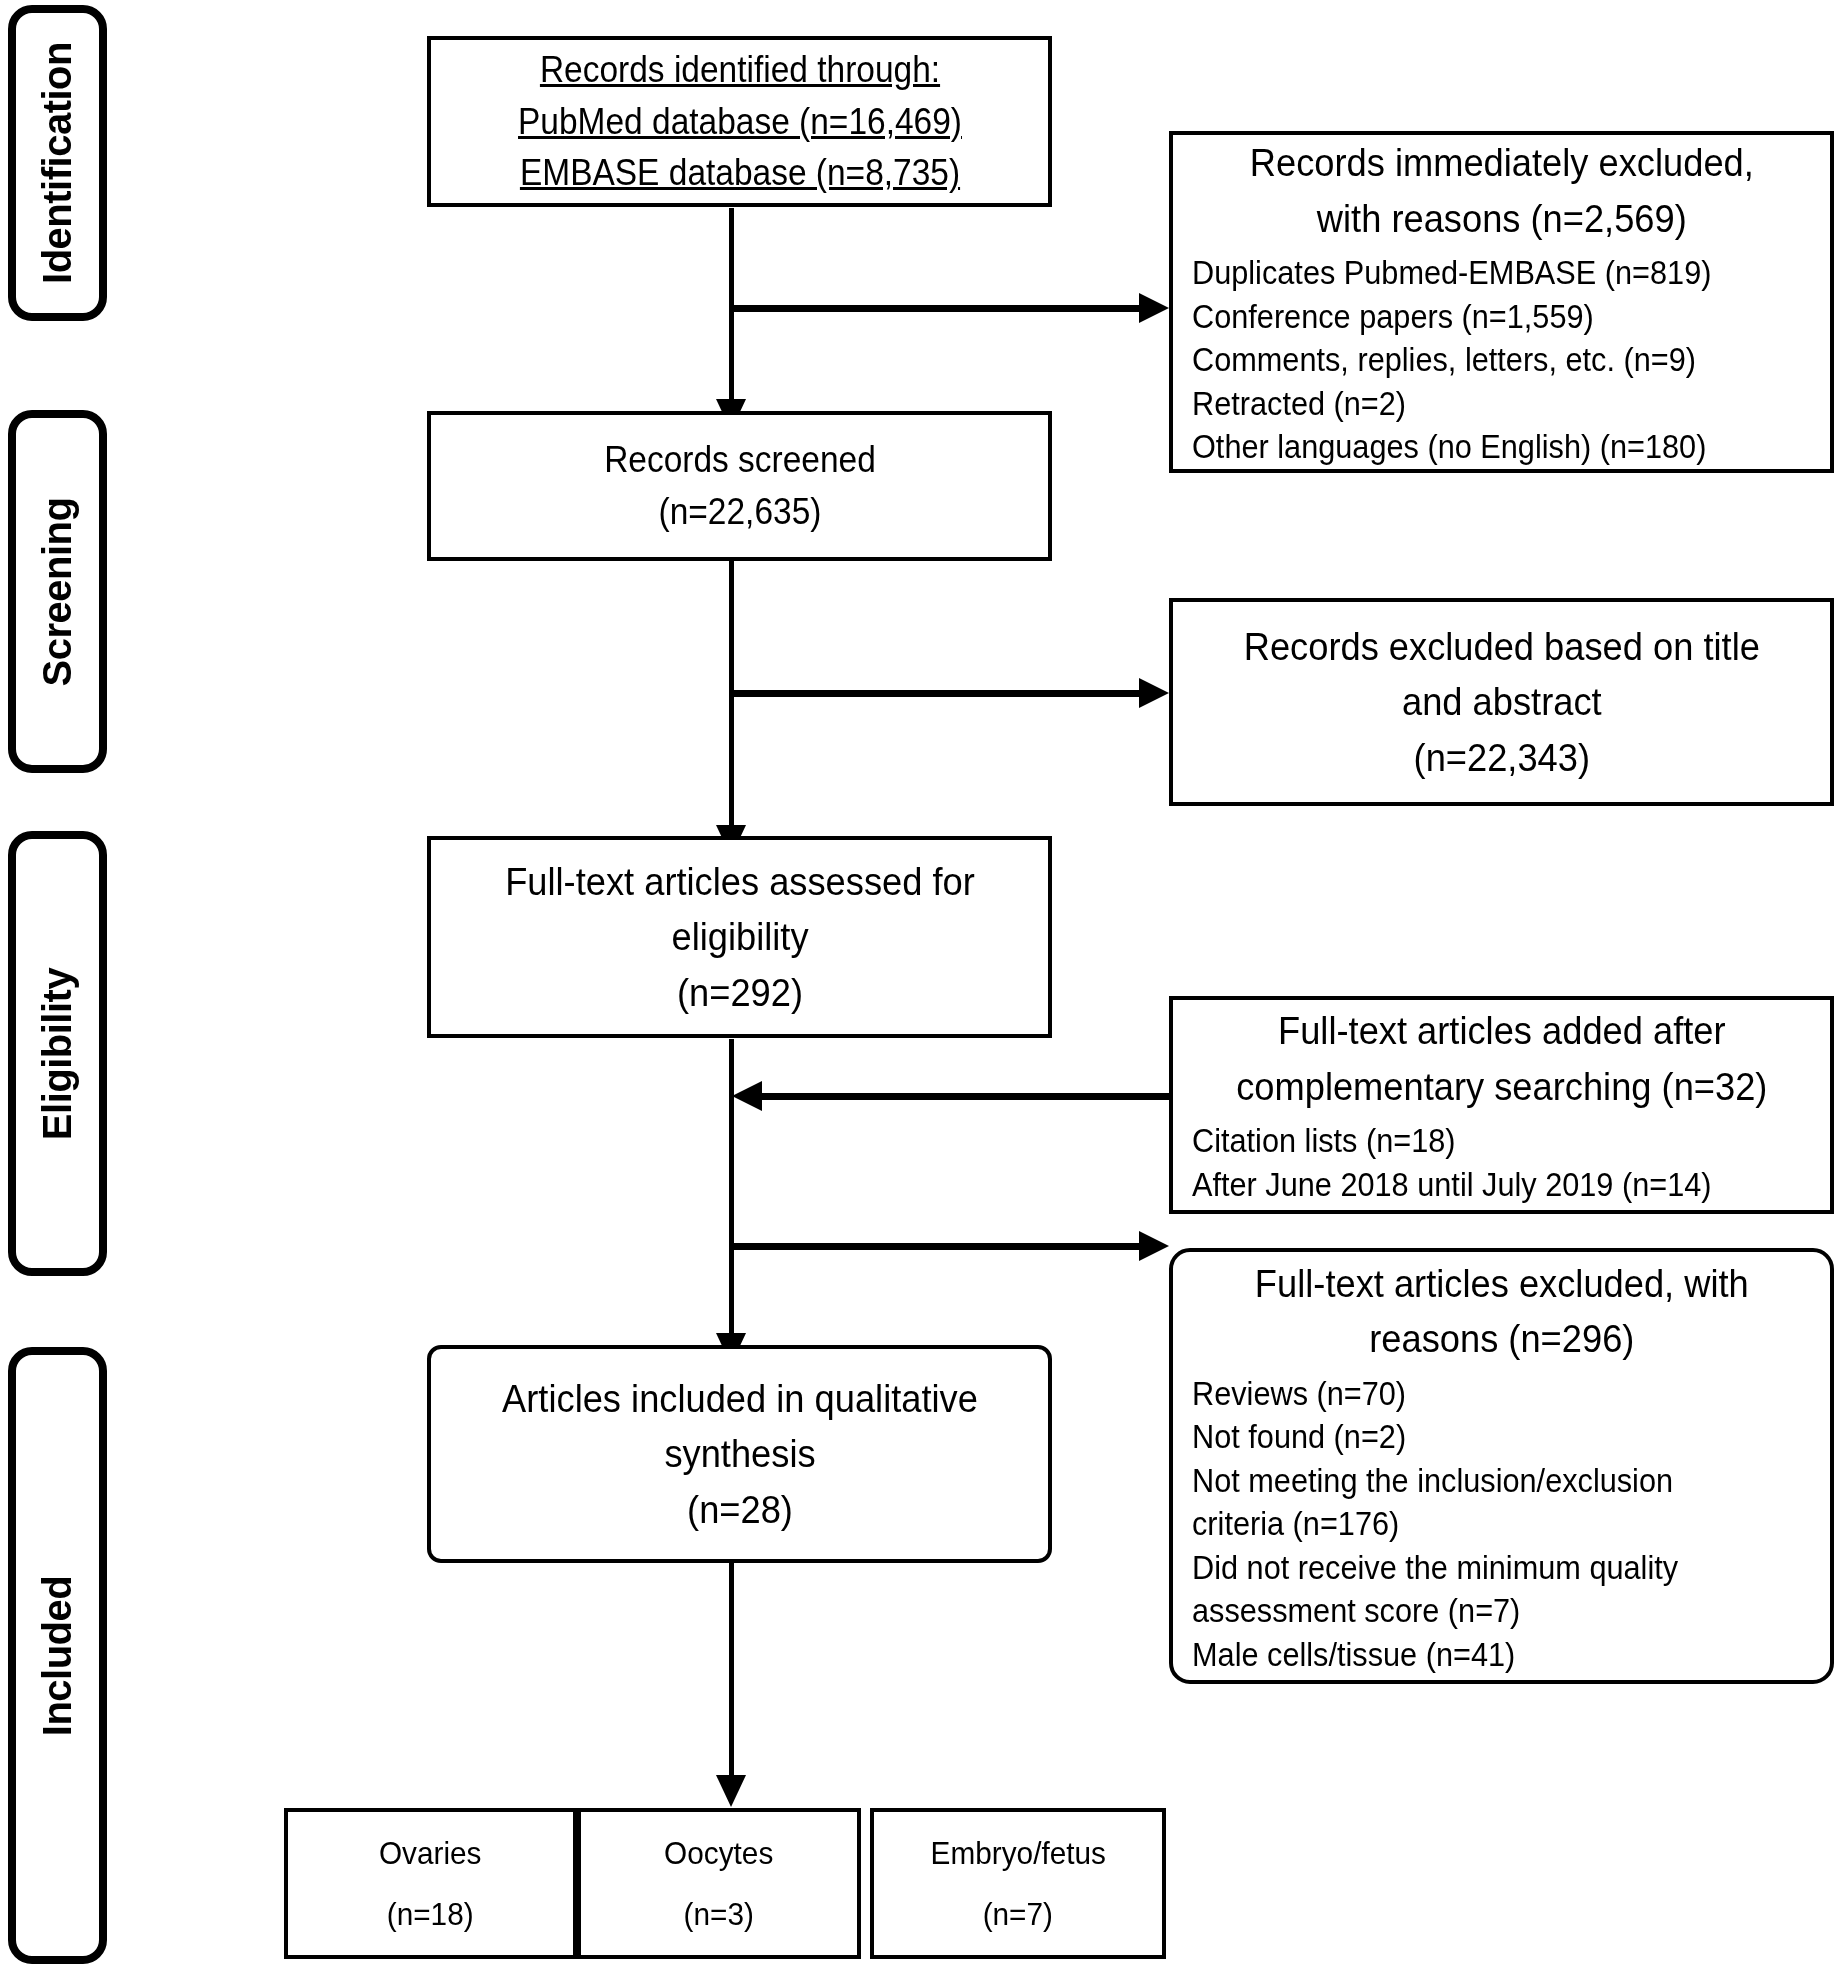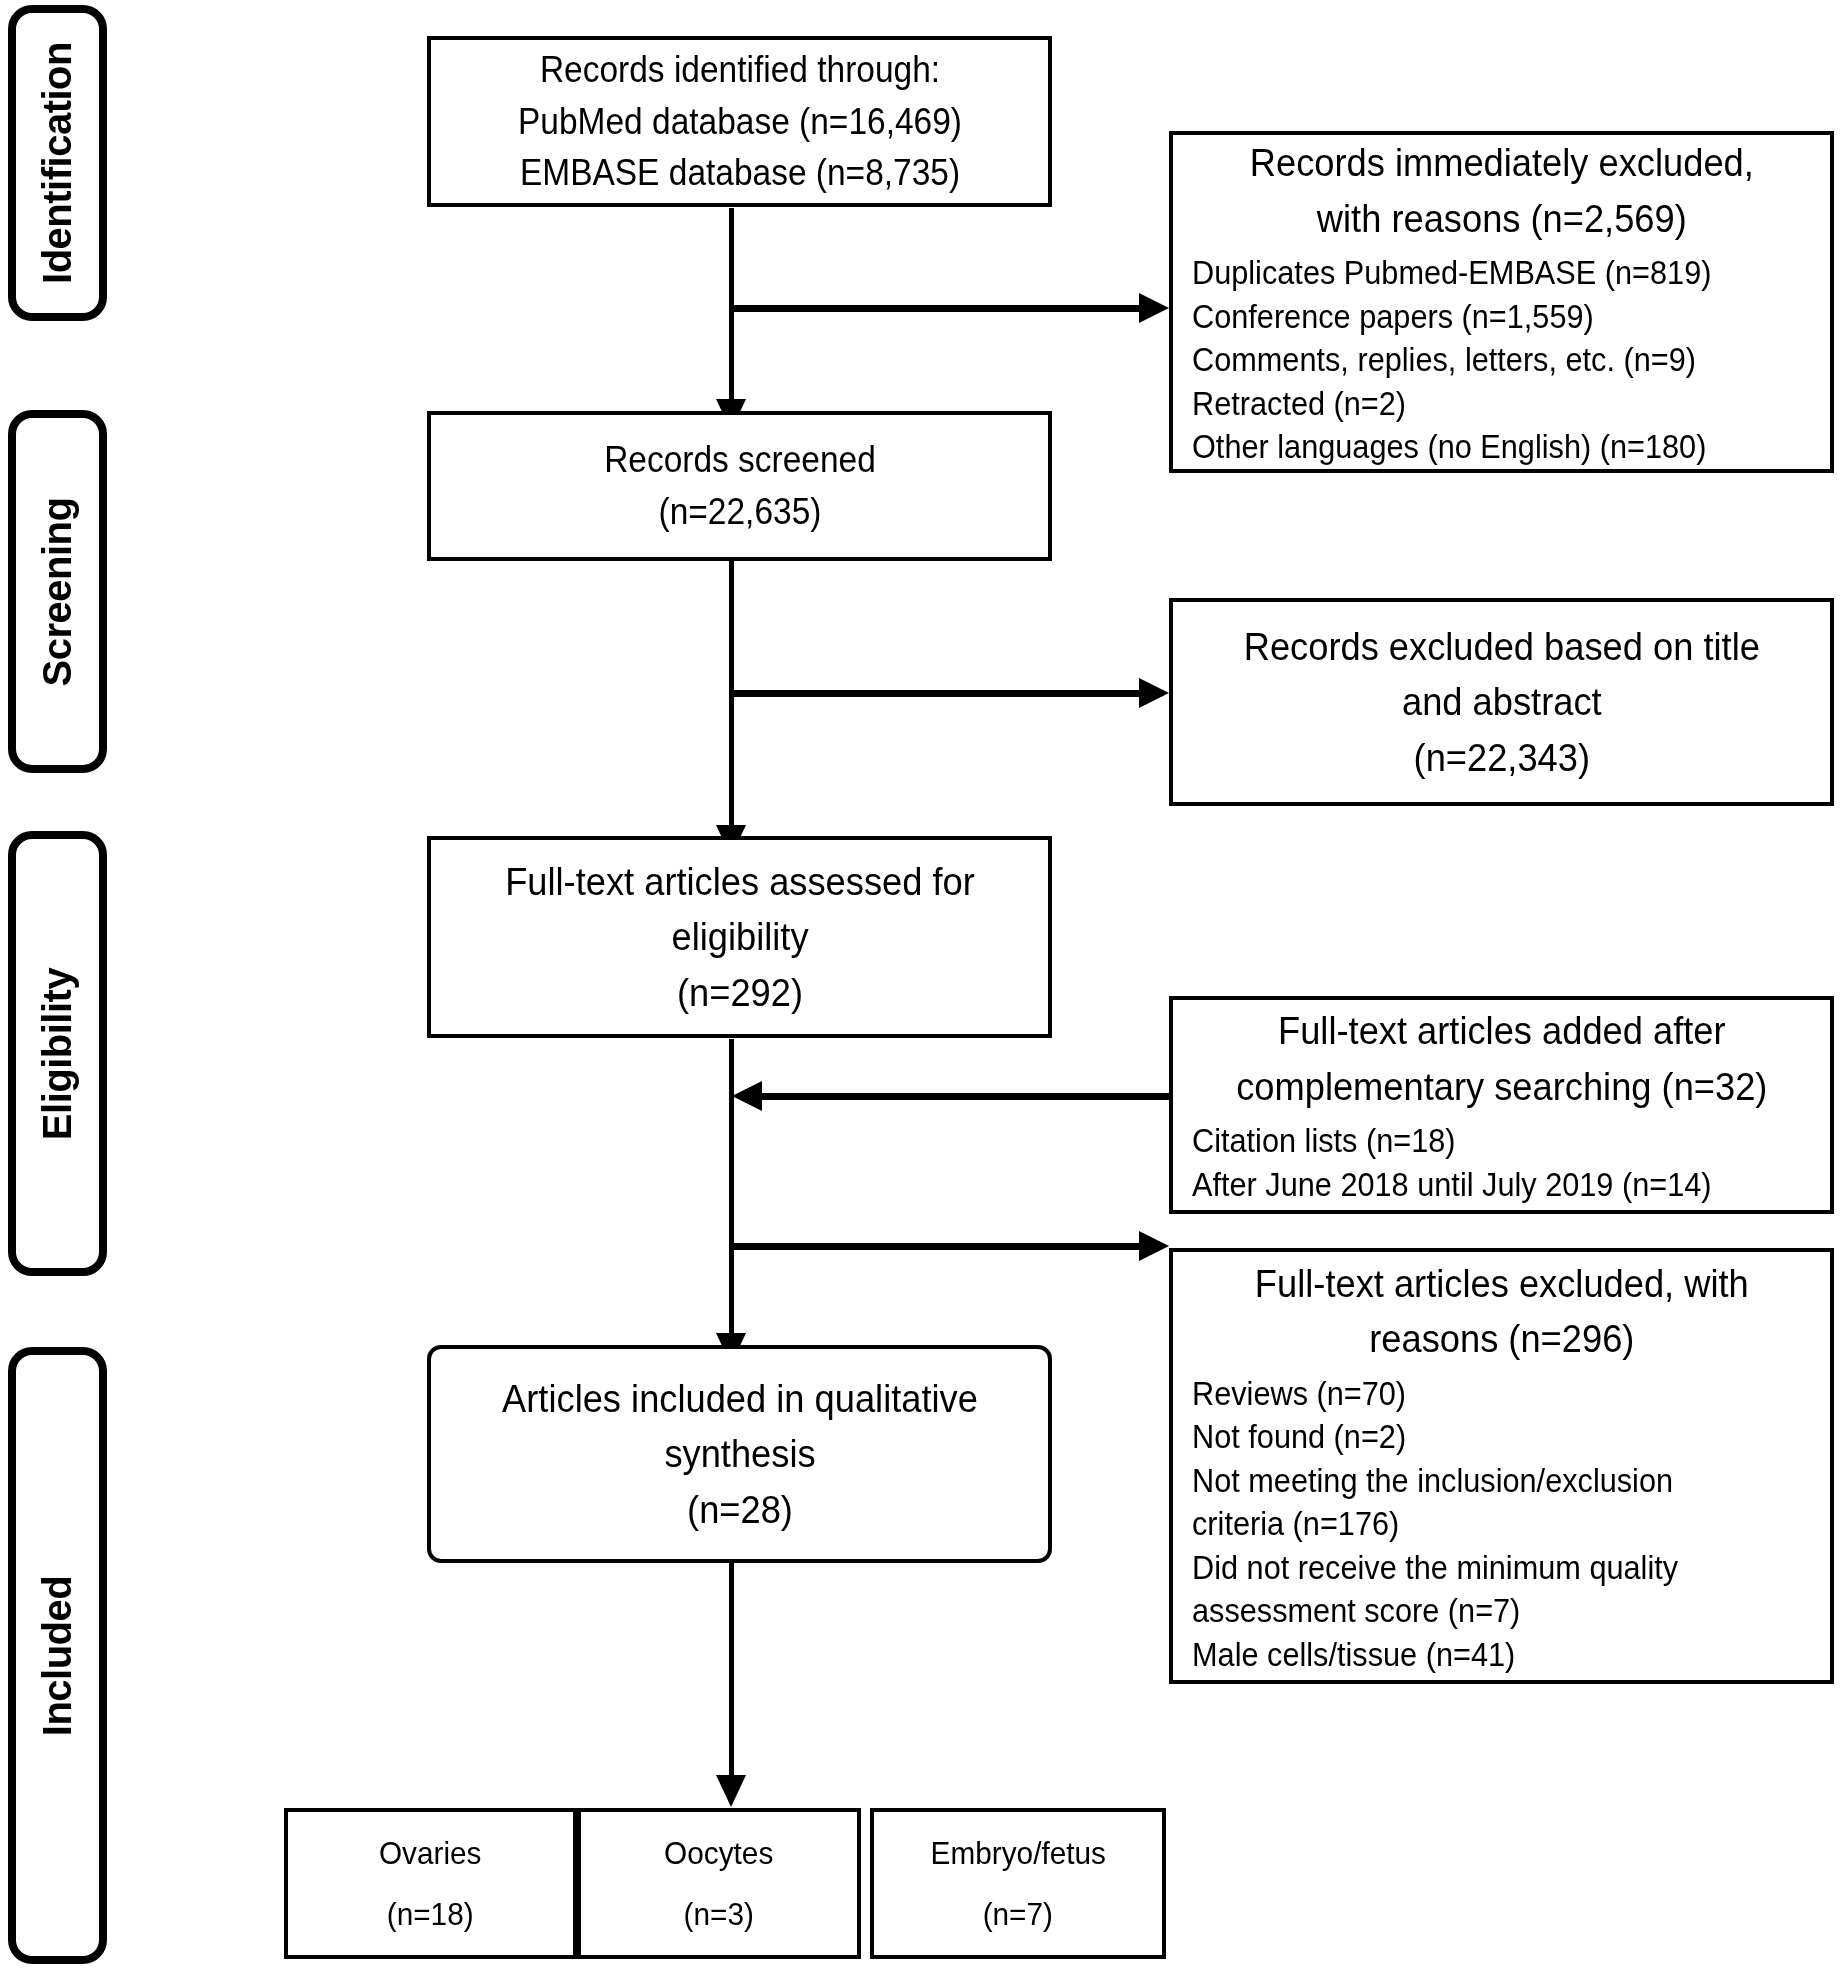--- a/index.html
+++ b/index.html
@@ -147,21 +147,21 @@
   </div>
 
   <div class="stage-box" style="left:7.8px; top:831px; width:99px; height:445px;">
     <span class="stage-label">Eligibility</span>
   </div>
 
   <div class="stage-box" style="left:7.8px; top:1347px; width:99px; height:617px;">
     <span class="stage-label">Included</span>
   </div>
 
-  <div class="flow-box pad" style="left:427px; top:36px; width:625px; height:171px;">
+  <div class="flow-box pad" style="left:427px; top:36px; width:625px; height:171px;text-decoration:underline;">
     <div class="bx-line">Records identified through:</div>
     <div class="bx-line">PubMed database (n=16,469)</div>
     <div class="bx-line">EMBASE database (n=8,735)</div>
   </div>
 
   <div class="vline" style="left:729px; top:208px; height:203px;"></div>
   <div class="arrow-down" style="left:716px; top:399px;"></div>
 
   <div class="hline thick" style="left:729px; top:305px; width:410px;"></div>
   <div class="arrow-right" style="left:1139px; top:293px;"></div>
@@ -208,21 +208,21 @@
   <div class="arrow-right" style="left:1139px; top:1231px;"></div>
 
   <div class="flow-box" style="left:1169px; top:996px; width:665px; height:218px; padding:8.3px 18.7px;justify-content:center;">
     <div class="bx-title">Full-text articles added after complementary searching (n=32)</div>
     <div class="sub-list">
       <div class="bx-sub">Citation lists (n=18)</div>
       <div class="bx-sub">After June 2018 until July 2019 (n=14)</div>
     </div>
   </div>
 
-  <div class="flow-box" style="left:1169px; top:1248px; width:665px; height:436px; padding:15.6px 18.7px;">
+  <div class="flow-box" style="left:1169px; top:1248px; width:665px; height:436px; padding:15.6px 18.7px;border-radius:21px;">
     <div class="bx-title">Full-text articles excluded, with reasons (n=296)</div>
     <div class="sub-list">
       <div class="bx-sub">Reviews (n=70)</div>
       <div class="bx-sub">Not found (n=2)</div>
       <div class="bx-sub">Not meeting the inclusion/exclusion criteria (n=176)</div>
       <div class="bx-sub">Did not receive the minimum quality assessment score (n=7)</div>
       <div class="bx-sub">Male cells/tissue (n=41)</div>
     </div>
   </div>
 

